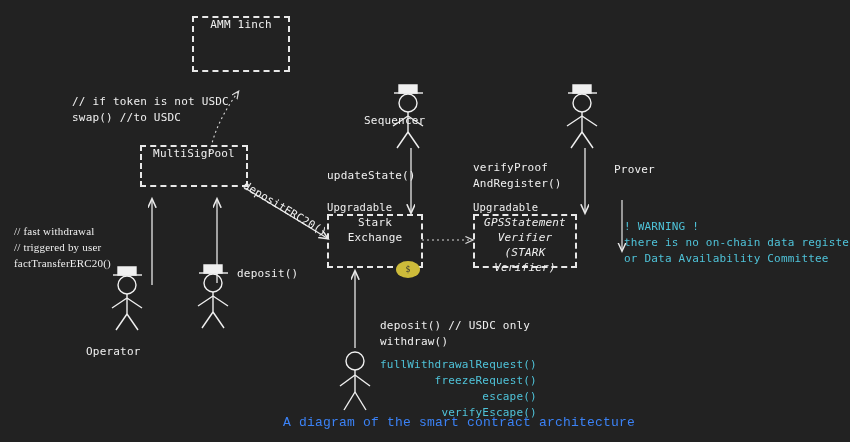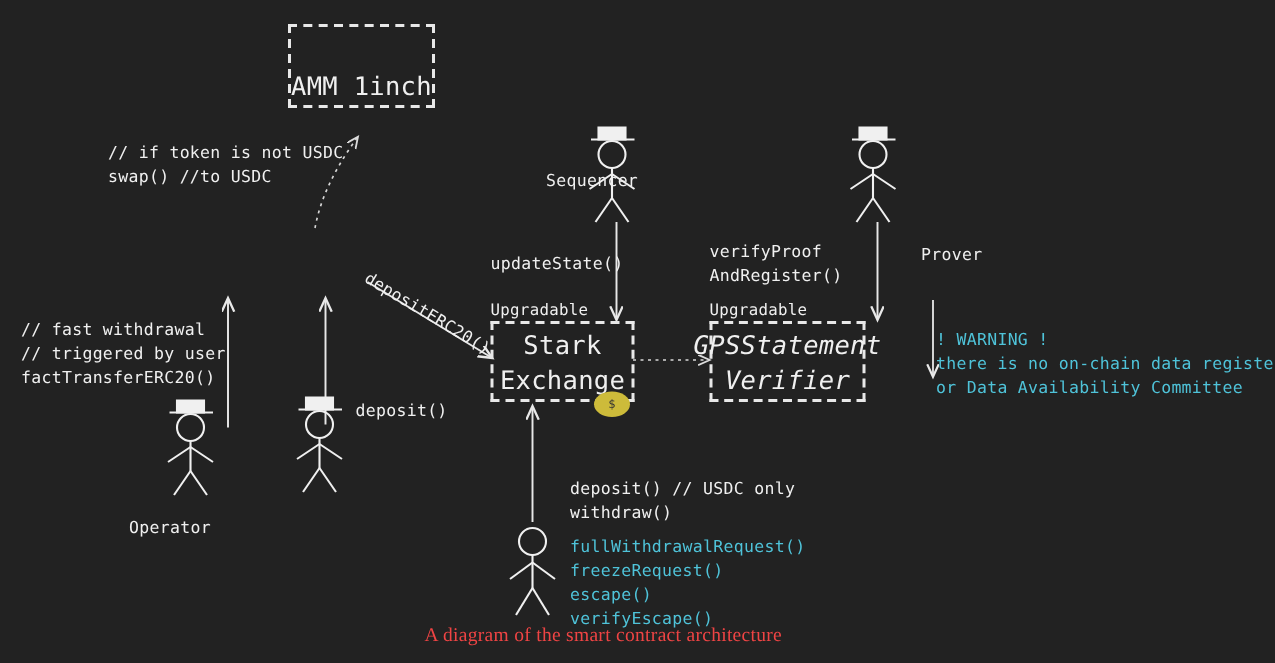--- a/index.html
+++ b/index.html
@@ -15,43 +15,43 @@
     overflow: hidden;
     font-family: "DejaVu Sans Mono", monospace;
     color: #e8e8e8;
   }
   .node {
     position: absolute;
     border: 2px dashed #e8e8e8;
     display: flex;
     flex-direction: column;
     align-items: center;
-    justify-content: flex-end;
+    justify-content: flex-start;
     text-align: center;
-    font-size: 17px;
+    font-size: 11px;
     line-height: 1.35;
     letter-spacing: 0.2px;
     color: #f0f0f0;
     box-sizing: border-box;
   }
   .label {
     position: absolute;
     font-size: 11px;
     line-height: 1.45;
     letter-spacing: 0.2px;
     white-space: pre;
     color: #f0f0f0;
   }
   .label.cyan { color: #4fc3d9; }
   .label.small { font-size: 10.5px; }
   .caption {
     position: absolute;
-    font-family: Liberation Serif, serif;
+    font-family: Liberation Mono, monospace;
     font-size: 13px;
-    color: #ef4444;
+    color: #3b82f6;
     letter-spacing: 0.2px;
   }
   svg.overlay {
     position: absolute;
     left: 0; top: 0;
     width: 850px;
     height: 442px;
     pointer-events: none;
   }
   .fig {
@@ -104,42 +104,46 @@
 
     <path d="M622,200 L622,250" fill="none" stroke="#e8e8e8" stroke-width="1.2" marker-end="url(#arrow)"></path>
 
     <path d="M355,348 L355,272" fill="none" stroke="#e8e8e8" stroke-width="1.3" marker-end="url(#arrow)"></path>
   </svg>
 
   <div class="node" style="left:192px; top:16px; width:98px; height:56px;">
     <div>AMM 1inch</div>
   </div>
 
+  <div class="node" style="left:140px; top:145px; width:108px; height:42px;">
+    <div>MultiSigPool</div>
+  </div>
 
   <div class="label small" style="left:327px; top:200px;">Upgradable</div>
   <div class="node" style="left:327px; top:214px; width:96px; height:54px;">
     <div>Stark</div>
     <div>Exchange</div>
   </div>
   <div class="badge" style="left:396px; top:261px;">
     <span>$</span>
   </div>
 
   <div class="label small" style="left:473px; top:200px;">Upgradable</div>
   <div class="node" style="left:473px; top:214px; width:104px; height:54px;font-style:italic;">
     <div>GPSStatement</div>
     <div>Verifier</div>
+    <div>(STARK Verifier)</div>
   </div>
 
   <div class="label" style="left:72px; top:94px;">// if token is not USDC
 swap() //to USDC</div>
 
   <div class="label" style="left:248px; top:178px; transform: rotate(31deg); transform-origin: left top;">depositERC20()</div>
 
-  <div class="label" style="left:14px; top:212px;">// fast withdrawal
+  <div class="label" style="left:14px; top:224px;font-family:Liberation Serif, serif;">// fast withdrawal
 // triggered by user
 factTransferERC20()</div>
 
   <div class="label" style="left:237px; top:266px;">deposit()</div>
 
   <div class="label" style="left:86px; top:344px;">Operator</div>
 
   <div class="label" style="left:328px; top:113px;margin-left:36px;">Sequencer</div>
 
   <div class="label" style="left:327px; top:168px;">updateState()</div>
@@ -149,21 +153,21 @@
 
   <div class="label" style="left:614px; top:122px;margin-top:40px;">Prover</div>
 
   <div class="label cyan" style="left:624px; top:219px;">! WARNING !
 there is no on-chain data register
 or Data Availability Committee</div>
 
   <div class="label" style="left:380px; top:318px;">deposit() // USDC only
 withdraw()</div>
 
-  <div class="label cyan" style="left:380px; top:357px;">fullWithdrawalRequest()
+  <div class="label cyan" style="left:380px; top:357px;text-align:right;">fullWithdrawalRequest()
 freezeRequest()
 escape()
 verifyEscape()</div>
 
   <div class="fig" style="left:104px; top:258px;">
     <svg viewBox="0 0 56 76">
       <g fill="none" stroke="#f0f0f0" stroke-width="1.4">
         <path d="M14,17 L14,9 L32,9 L32,17 Z" fill="#f0f0f0"></path>
         <path d="M9,17 L38,17"></path>
         <circle cx="23" cy="27" r="9"></circle>

